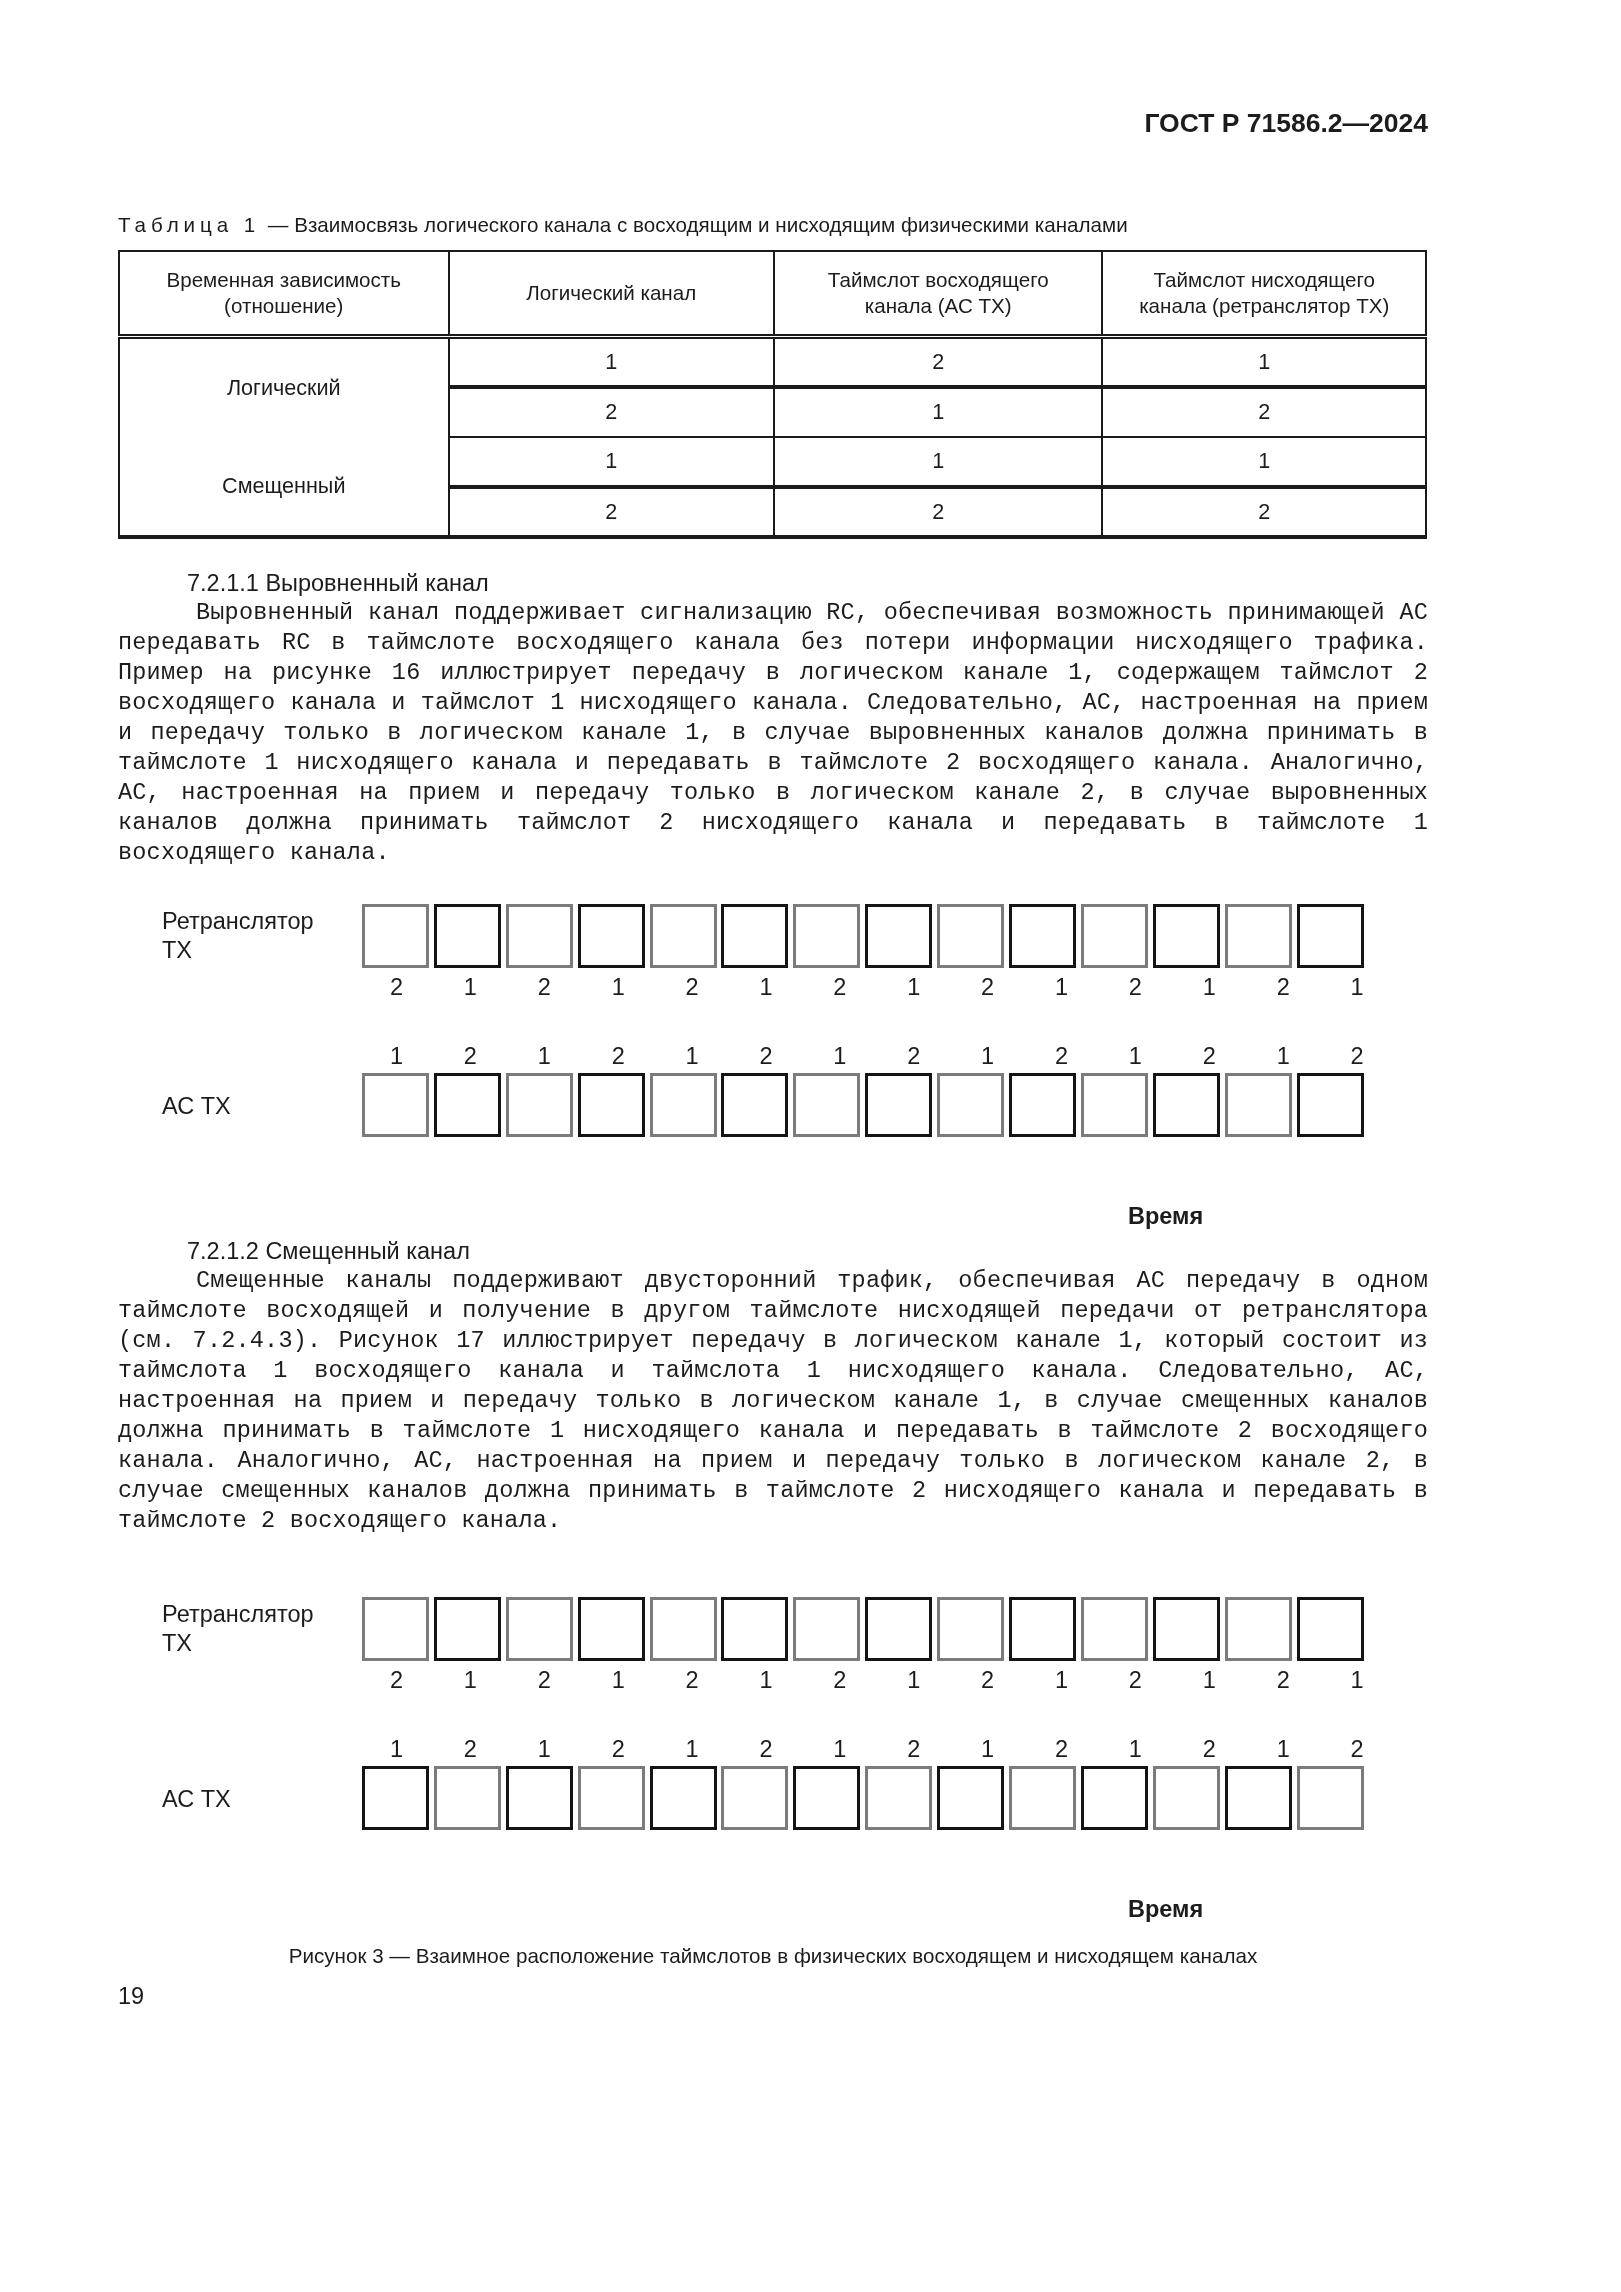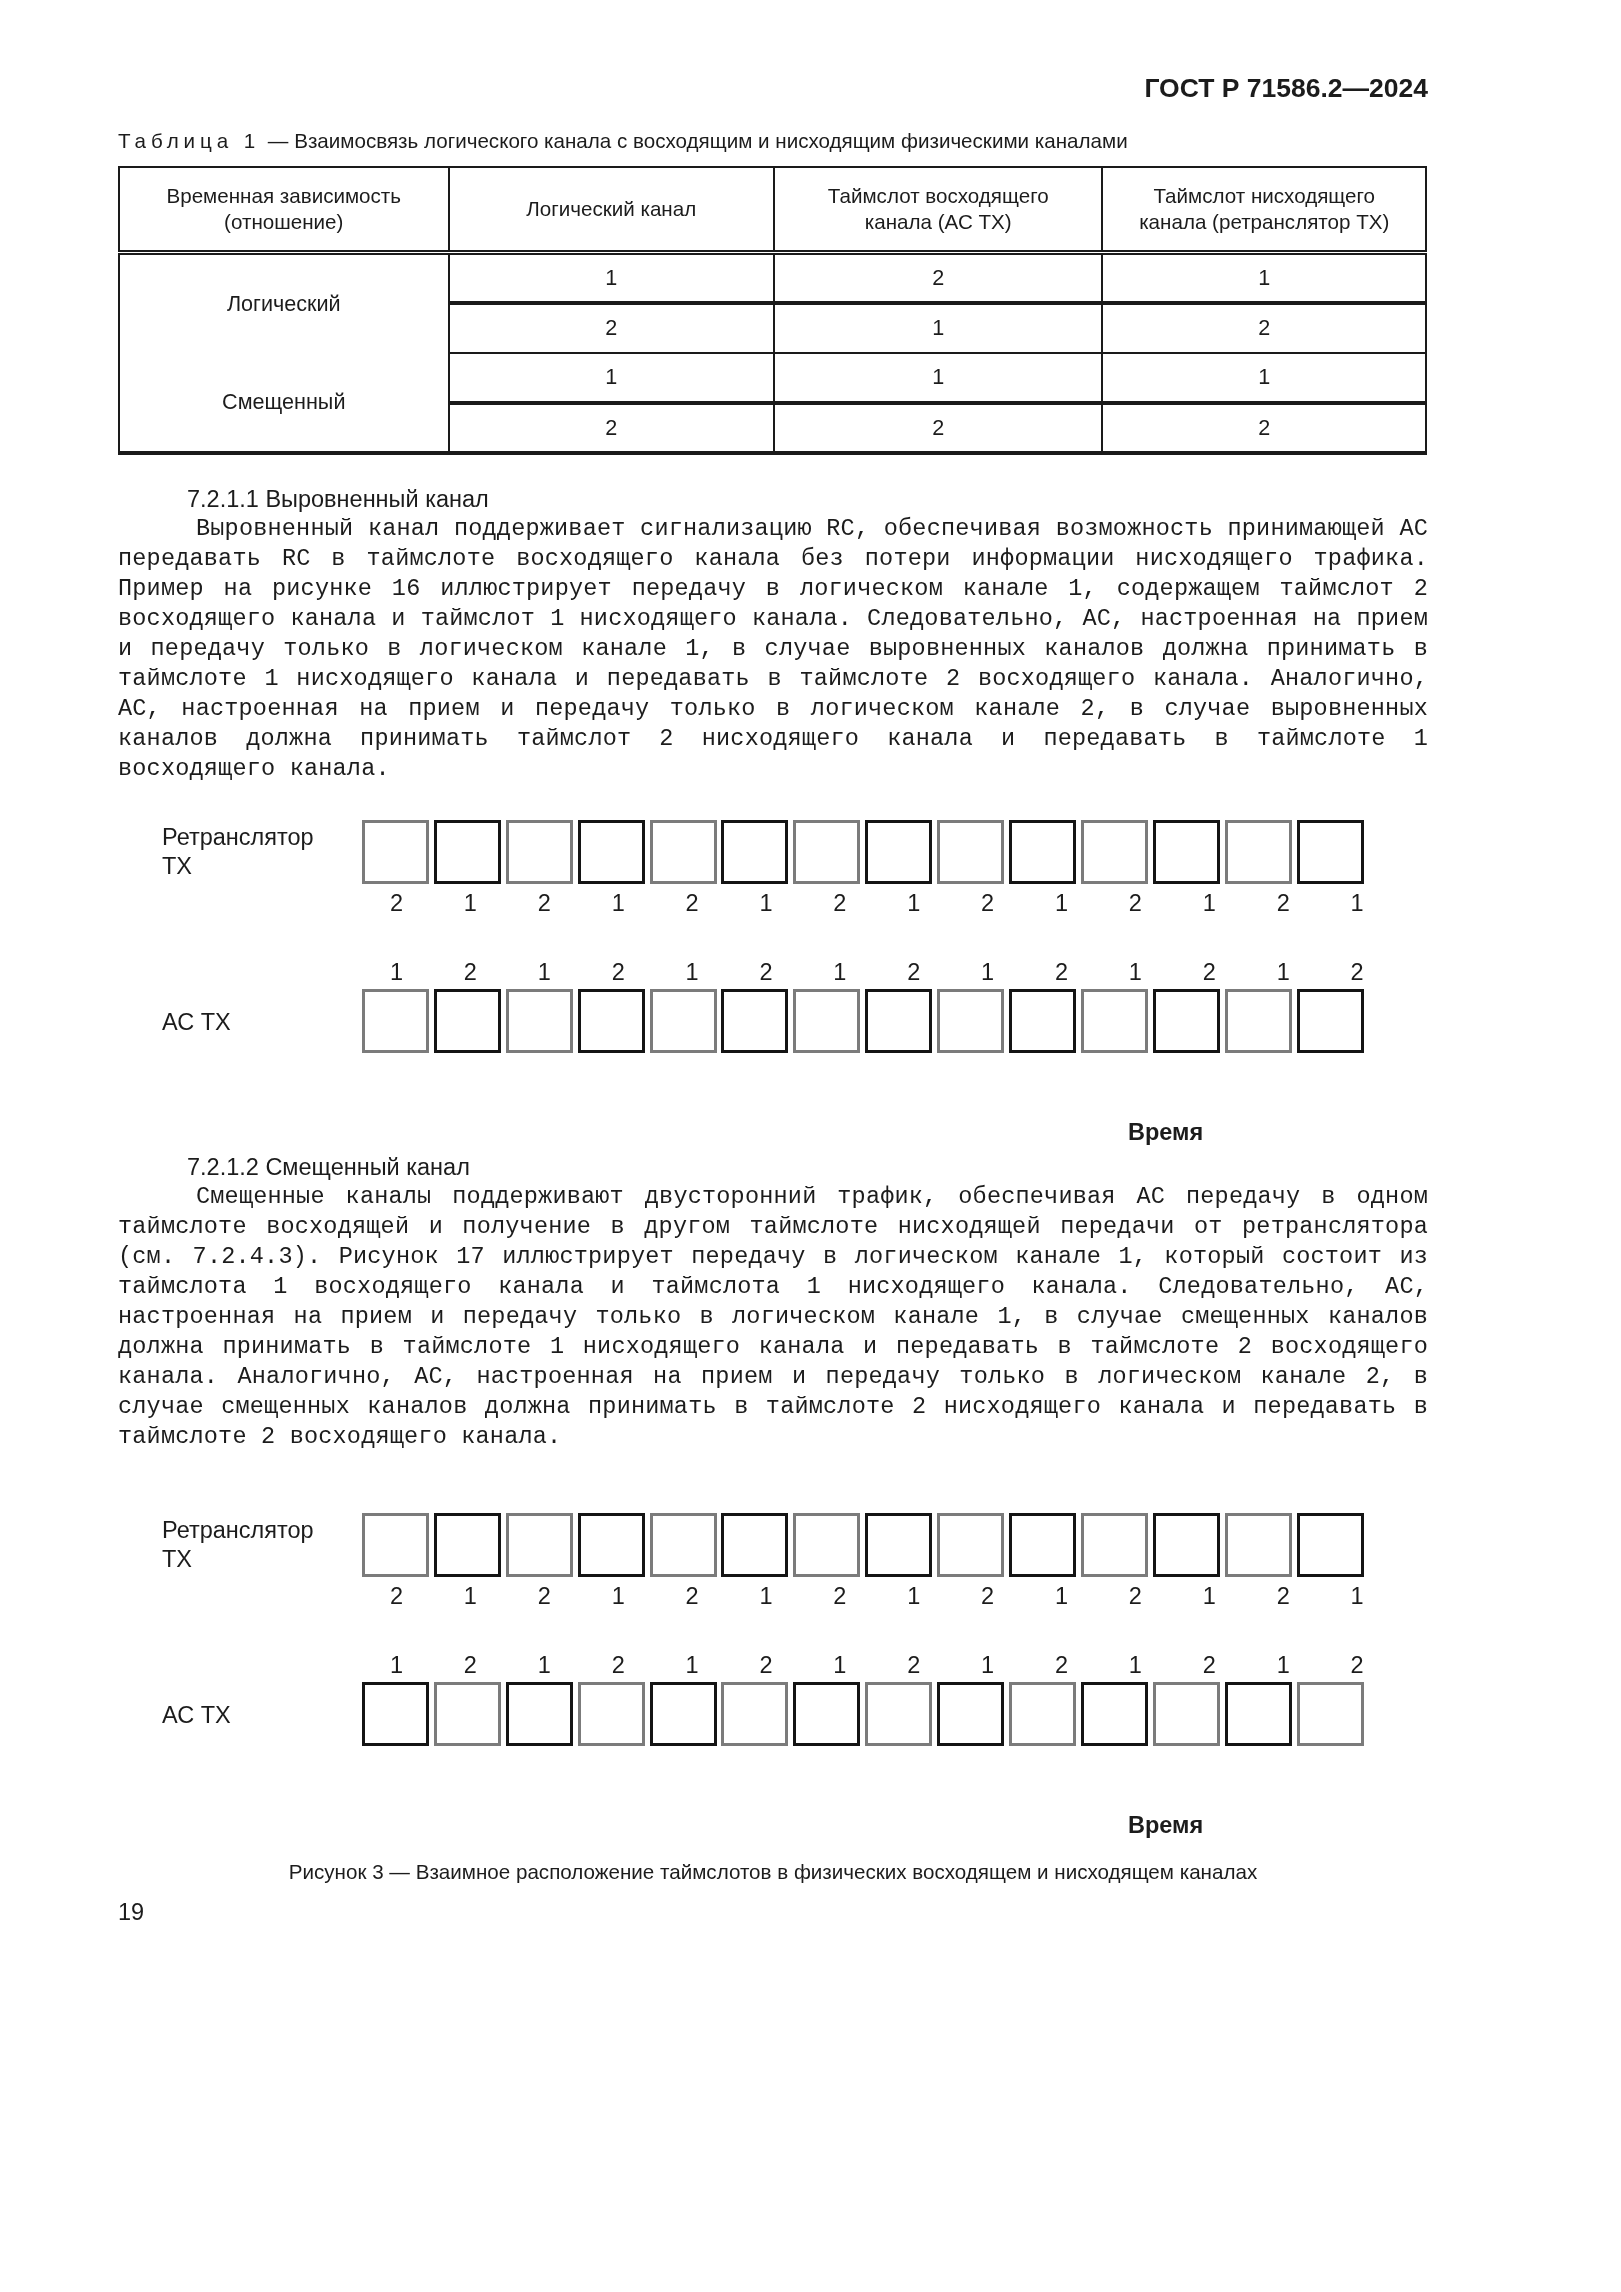--- a/index.html
+++ b/index.html
@@ -13,25 +13,25 @@
   html,body{background:#e8e8e8;}
   .page{
     width:1621px;height:2293px;background:var(--page-bg);
     position:relative;overflow:hidden;
     font-family:"Liberation Sans","DejaVu Sans",sans-serif;
     color:var(--text);
   }
   .content{margin-left:118px;width:1310px;}
 
   .doc-header{
-    padding-top:73px;text-align:right;
+    padding-top:108px;text-align:right;
     font-size:26.5px;font-weight:bold;line-height:31px;
   }
 
-  .table-title{margin-top:24px;font-size:20.6px;line-height:26.5px;}
+  .table-title{margin-top:73px;font-size:20.6px;line-height:26.5px;}
   .table-title .spaced{letter-spacing:4.9px;margin-right:7.8px;}
 
   table.gtable{
     margin-top:11.8px;width:1307px;border-collapse:collapse;table-layout:fixed;
     border:2px solid var(--tborder);border-bottom:4.9px solid var(--tborder);
   }
   table.gtable th,table.gtable td{
     border-left:2px solid var(--tborder);border-right:2px solid var(--tborder);
     text-align:center;vertical-align:middle;background:#fff;
   }

